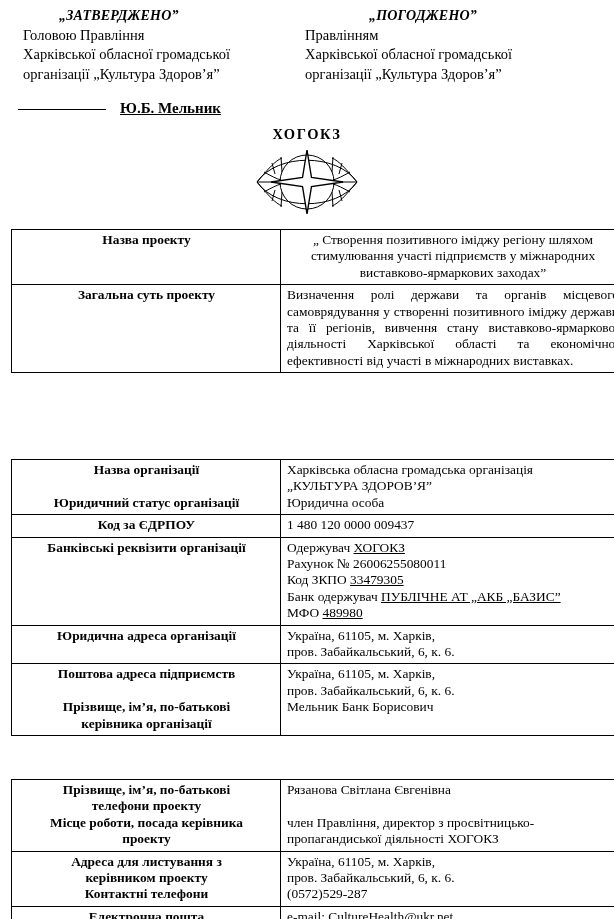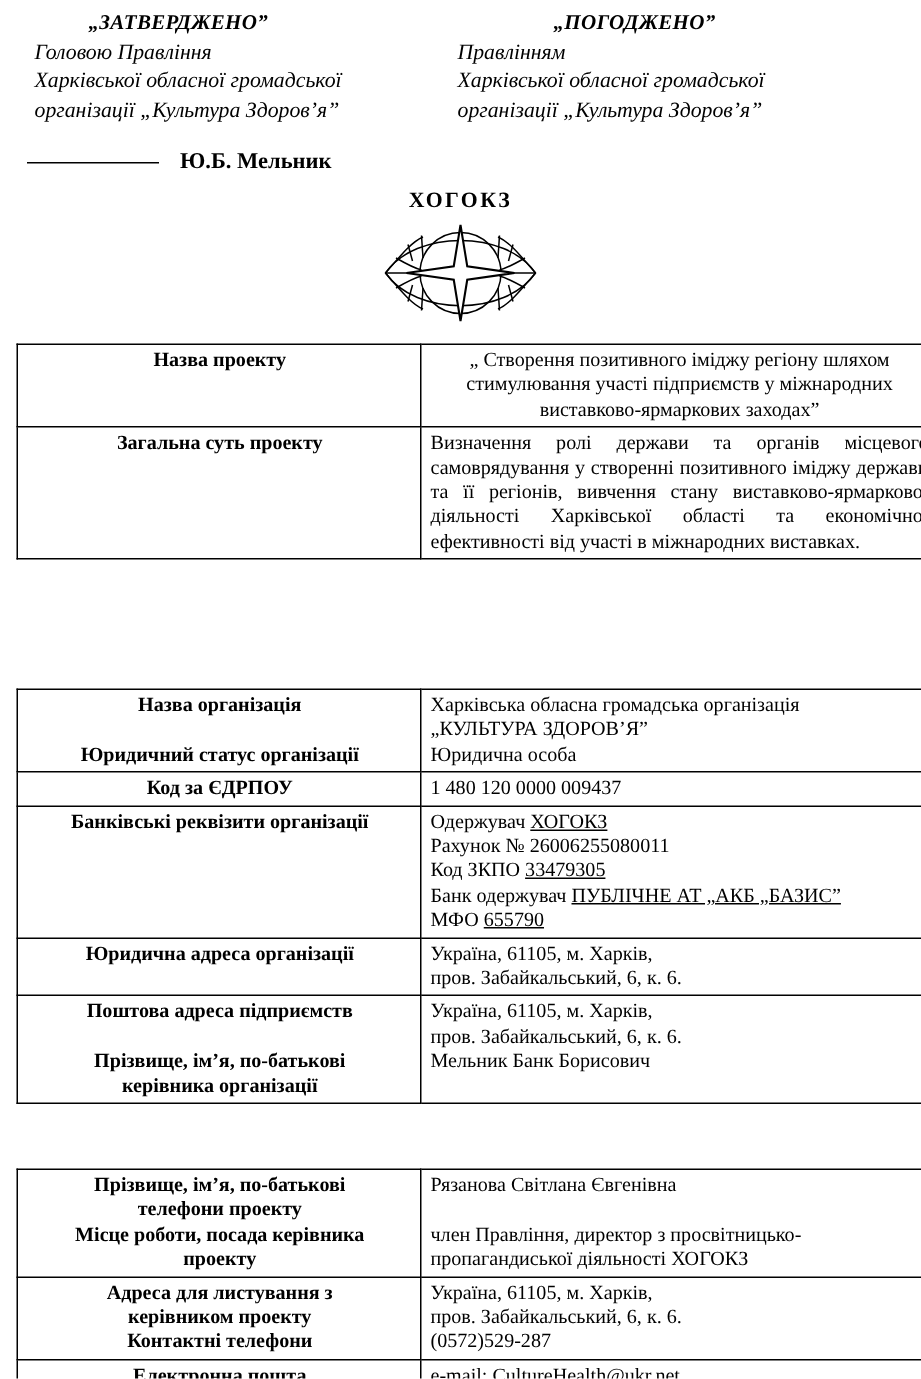--- a/index.html
+++ b/index.html
@@ -42,30 +42,31 @@
 
   .hdr-title {
     font-weight: bold;
     font-style: italic;
     font-size: 14px;
     letter-spacing: 0.2px;
     white-space: nowrap;
   }
   .hdr-col.left .hdr-title  { padding-left: 36px; }
   .hdr-col.right .hdr-title { padding-left: 64px; }
-  .hdr-line { white-space: nowrap; font-style: italic; }
+  .hdr-line { white-space: nowrap; }
 
   
   .sig-row {
     position: absolute;
     left: 18px;
     top: 98px;
     font-size: 15px;
     line-height: 20px;
     white-space: nowrap;
+    text-decoration: underline;
   }
   .sig-rule {
     display: inline-block;
     width: 88px;
     border-bottom: 1.4px solid #000;
     vertical-align: 3px;
     margin-right: 14px;
   }
   .sig-name {
     font-weight: bold;
@@ -194,42 +195,42 @@
         <td class="lbl">Загальна суть проекту</td>
         <td class="val justify">Визначення ролі держави та органів місцевого самоврядування у створенні позитивного іміджу держави та її регіонів, вивчення стану виставково-ярмаркової діяльності Харківської області та економічної ефективності від участі в міжнародних виставках.</td>
       </tr>
     </tbody>
   </table>
 
   <table class="doc" id="table-org">
     <tbody>
       <tr>
         <td class="lbl">
-          <span>Назва організація</span>
+          <span>Назва організації</span>
           <span class="blank-line"></span>
           <span>Юридичний статус організації</span>
         </td>
         <td class="val">
           <span>Харківська обласна громадська організація</span><br>
           <span>„КУЛЬТУРА ЗДОРОВ’Я”</span><br>
           <span>Юридична особа</span>
         </td>
       </tr>
       <tr>
         <td class="lbl">Код за ЄДРПОУ</td>
         <td class="val">1 480 120 0000 009437</td>
       </tr>
       <tr>
         <td class="lbl">Банківські реквізити організації</td>
         <td class="val">
           <span>Одержувач </span><span class="u">ХОГОКЗ</span><br>
           <span>Рахунок № 26006255080011</span><br>
           <span>Код ЗКПО </span><span class="u">33479305</span><br>
           <span>Банк одержувач </span><span class="u">ПУБЛІЧНЕ АТ „АКБ „БАЗИС”</span><br>
-          <span>МФО </span><span class="u">655790</span>
+          <span>МФО </span><span class="u">489980</span>
         </td>
       </tr>
       <tr>
         <td class="lbl">Юридична адреса організації</td>
         <td class="val">
           <span>Україна, 61105, м. Харків,</span><br>
           <span>пров. Забайкальський, 6, к. 6.</span>
         </td>
       </tr>
       <tr>

